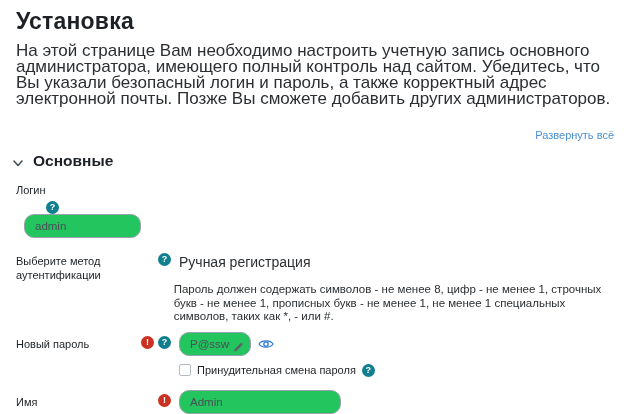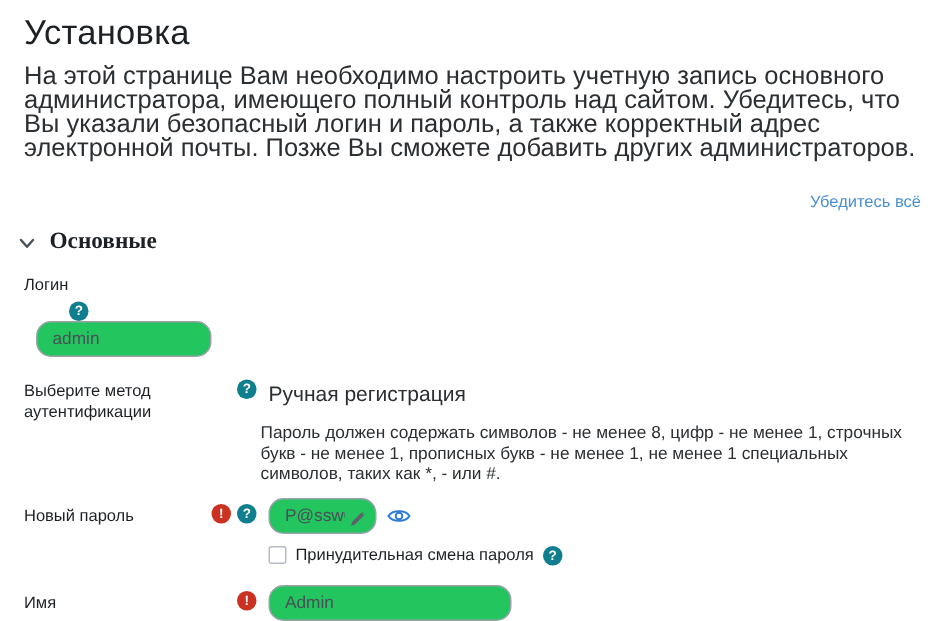--- a/index.html
+++ b/index.html
@@ -7,21 +7,21 @@
     width: 624px; height: 414px;
     background: #ffffff;
     font-family: "Liberation Sans", sans-serif;
     color: #1d2125;
     overflow: hidden;
   }
   .page { padding: 8px 10px 0 16px; }
 
   .page-title {
     font-size: 23px;
-    font-weight: 400;
+    font-weight: 700;
     color: #1d2125;
     letter-spacing: 0.2px;
   }
   .page-desc {
     margin-top: 8px;
     font-size: 17px;
     line-height: 16px;
     color: #2b2f32;
     max-width: 596px;
   }
@@ -42,21 +42,20 @@
     align-items: center;
     gap: 9px;
     margin-left: -4px;
     cursor: pointer;
   }
   .chev { width: 12px; height: 12px; display: inline-block; }
   .section-title {
     font-size: 15.5px;
     font-weight: 700;
     color: #1d2125;
-    font-family: Liberation Serif, serif;
   }
 
   form { margin-top: 8px; }
   .form-row {
     display: flex;
     align-items: flex-start;
   }
   .row-label {
     width: 112px;
     font-size: 11px;
@@ -161,21 +160,21 @@
 </head>
 <body>
 
 <div class="page">
 
   <h1 class="page-title">Установка</h1>
 
   <p class="page-desc">На этой странице Вам необходимо настроить учетную запись основного администратора, имеющего полный контроль над сайтом. Убедитесь, что Вы указали безопасный логин и пароль, а также корректный адрес электронной почты. Позже Вы сможете добавить других администраторов.</p>
 
   <div class="expand-row">
-    <a class="expand-link">Убедитесь всё</a>
+    <a class="expand-link">Развернуть всё</a>
   </div>
 
   <div class="section-header">
     <span class="chev">
       <svg width="12" height="12" viewBox="0 0 12 12">
           <polyline points="2,4 6,8.5 10,4" fill="none" stroke="#46525c" stroke-width="1.6" stroke-linecap="round" stroke-linejoin="round"></polyline>
         </svg>
     </span>
     <span class="section-title">Основные</span>
   </div>

